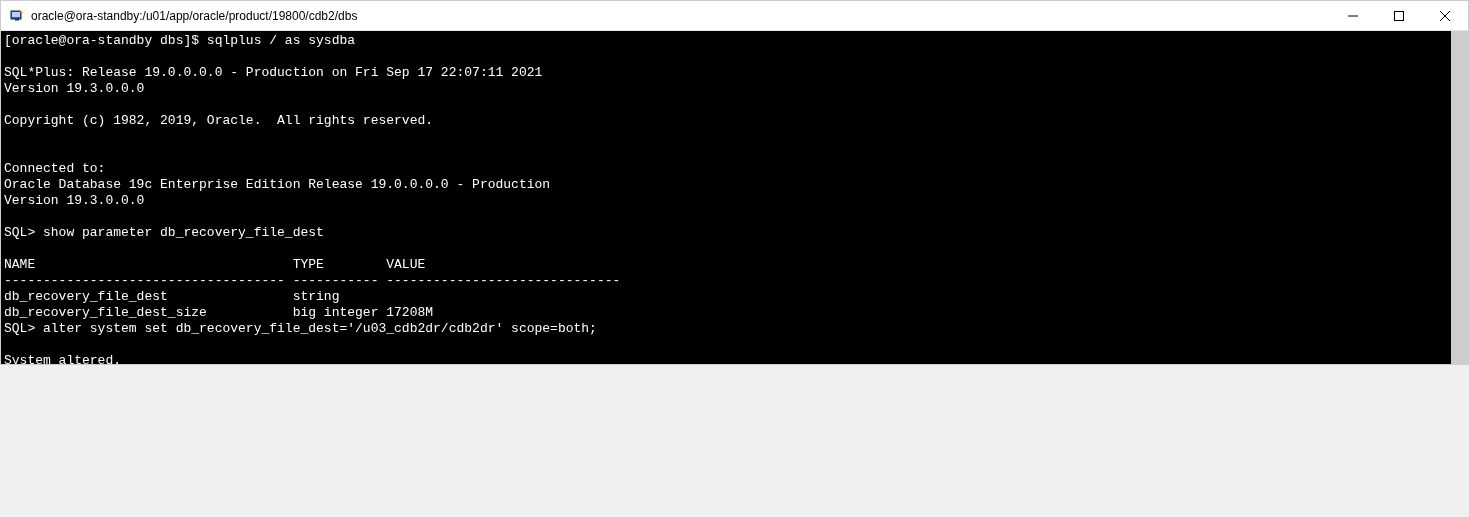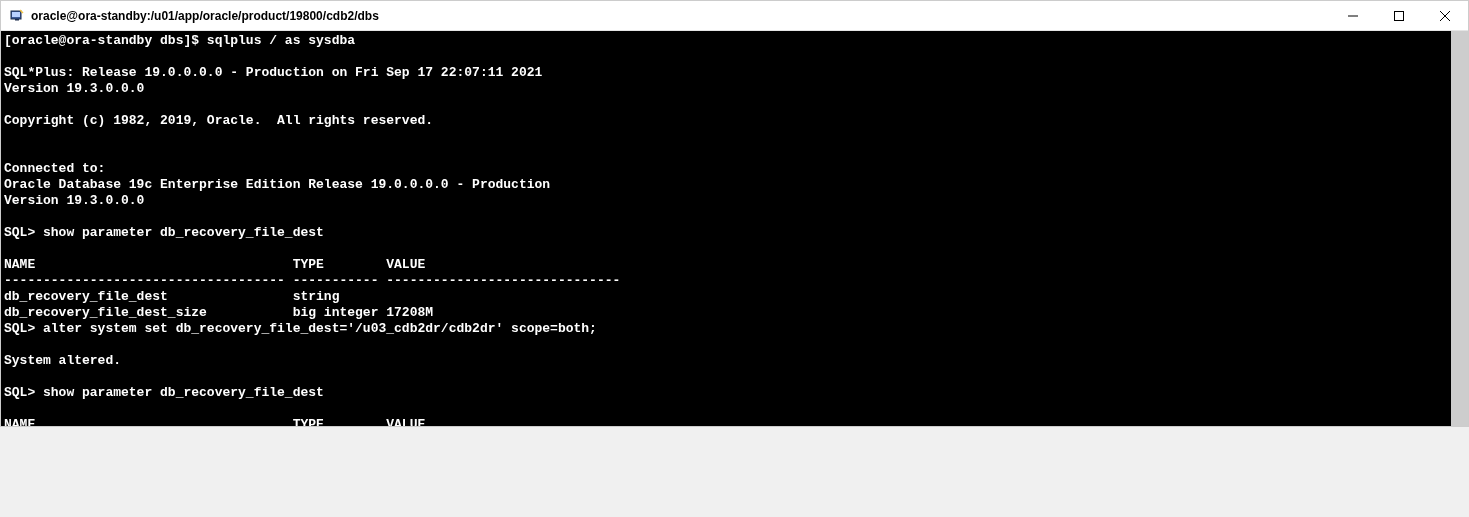--- a/index.html
+++ b/index.html
@@ -5,26 +5,25 @@
     * { margin: 0; padding: 0; box-sizing: border-box; }
     body {
       font-family: "Segoe UI", Tahoma, sans-serif;
       background: #f0f0f0;
       overflow: hidden;
       width: 1469px;
       height: 517px;
     }
     .window {
       width: 1469px;
-      height: 427px;
+      height: 365px;
       background: #fff;
       display: flex;
       flex-direction: column;
       border: 1px solid #ccc;
-      font-weight: bold;
     }
     .titlebar {
       height: 30px;
       background: #ffffff;
       display: flex;
       align-items: center;
       border-bottom: 1px solid #e5e5e5;
       user-select: none;
     }
     .titlebar .app-icon {

